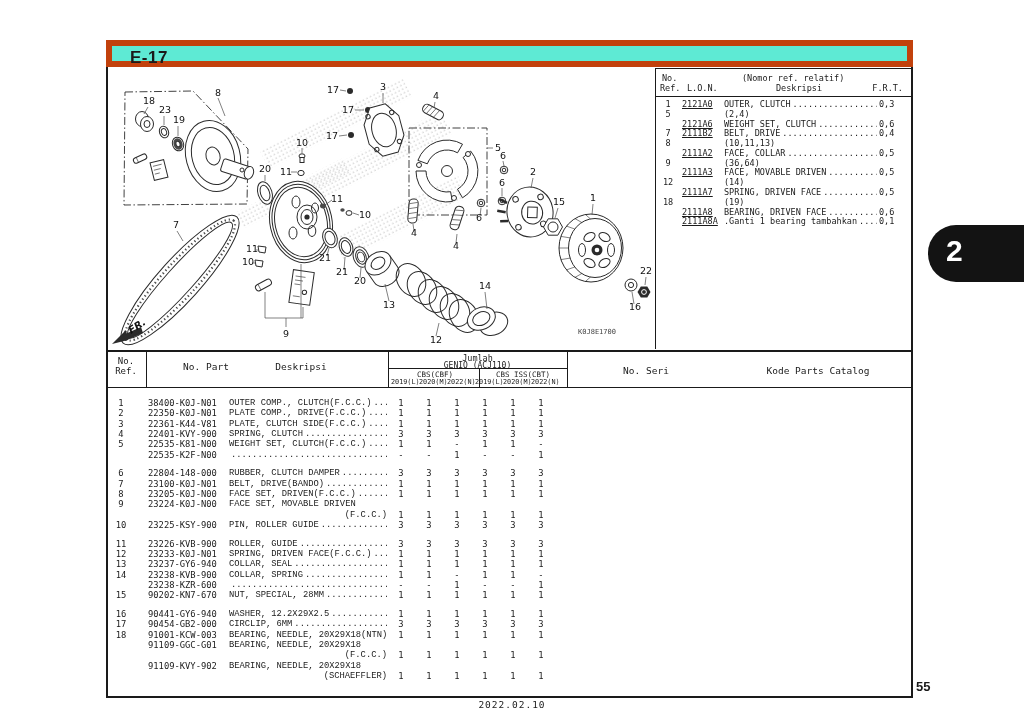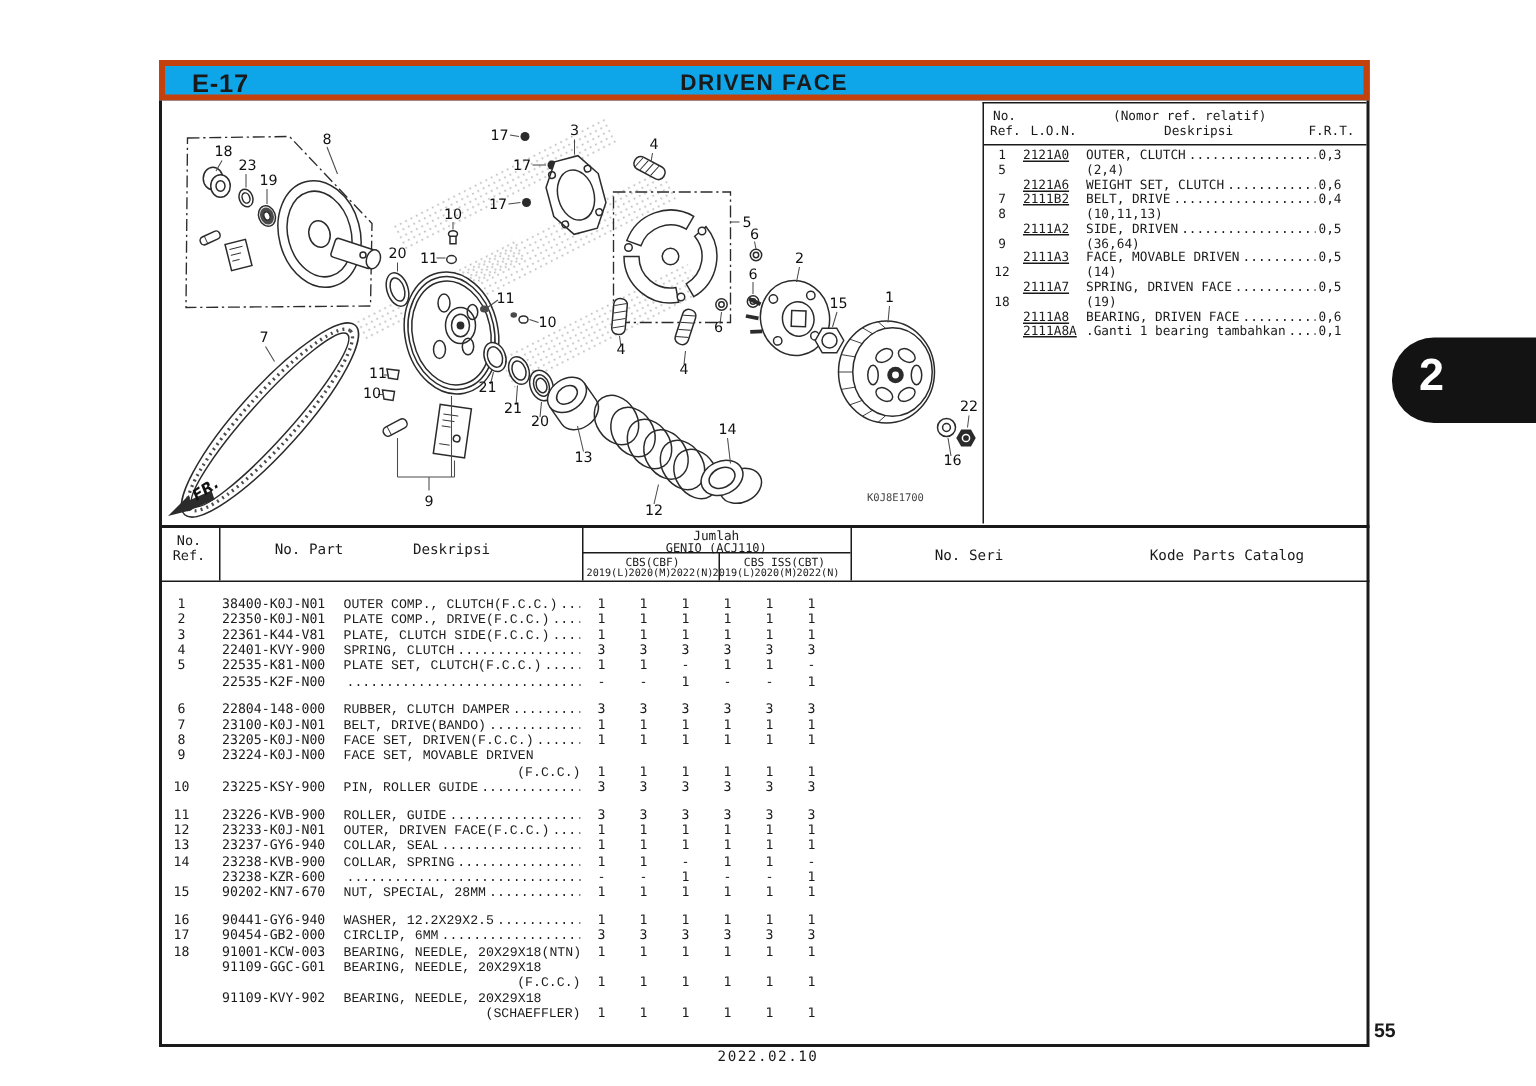--- a/index.html
+++ b/index.html
@@ -1,21 +1,21 @@
 <!DOCTYPE html>
 <html><head>
 <meta charset="utf-8">
 <style>
   html,body{margin:0;padding:0;}
   body{width:1024px;height:724px;background:#ffffff;position:relative;
        font-family:"DejaVu Sans",sans-serif;color:#1a1a1a;overflow:hidden;}
   #page-frame{position:absolute;left:106px;top:40px;width:807px;height:658px;
               border:2px solid #1a1a1a;box-sizing:border-box;}
   #header-bar{position:absolute;left:106px;top:40px;width:807px;height:27px;
-              border:4px solid #c2410c;box-sizing:border-box;background:#0ea5e9;}
+              border:6px solid #c2410c;box-sizing:border-box;background:#5eead4;}
   #section-code{position:absolute;left:18px;top:2px;font-size:17px;font-weight:bold;
                 font-family:"Liberation Sans",sans-serif;letter-spacing:.5px;}
   #page-title{position:absolute;left:0;right:0;top:3px;text-align:center;font-size:15px;
               font-weight:bold;font-family:"Liberation Sans",sans-serif;letter-spacing:1px;}
   
   #ref-table{position:absolute;left:655px;top:68px;width:256px;height:281px;
              border-left:1.5px solid #1a1a1a;border-top:1.5px solid #1a1a1a;
              box-sizing:border-box;font-family:"DejaVu Sans Mono",monospace;font-size:8.5px;}
   #ref-table .hd{position:absolute;white-space:nowrap;}
   #ref-head-line{position:absolute;left:0;right:0;top:27px;border-top:1.2px solid #1a1a1a;}
@@ -68,21 +68,20 @@
   .fr-txt{font-size:10px;font-weight:bold;font-style:italic;fill:#111;
           font-family:"DejaVu Sans",sans-serif;}
 </style>
 </head>
 <body>
 
 <div id="page-frame"></div>
 
 <div id="header-bar">
   <div id="section-code">E-17</div>
-  <div id="page-title">DRIVEN FACE</div>
 </div>
 
 <svg id="diagram" width="548" height="284" viewBox="0 0 548 284">
   <defs>
     <pattern id="stip" width="4" height="4" patternUnits="userSpaceOnUse">
       <circle cx="1.2" cy="1.2" r="0.65" fill="#b9b9b9"></circle>
     </pattern>
   </defs>
 
   <g>
@@ -466,21 +465,21 @@
         <span class="rr-frt">0,4</span>
       </div>
       <div class="ref-row">
         <span class="rr-ref">8</span>
         <span class="rr-lon"></span>
         <span class="rr-desc">(10,11,13)</span>
       </div>
       <div class="ref-row">
         <span class="rr-ref"></span>
         <span class="rr-lon">2111A2</span>
-        <span class="rr-desc">SIDE, DRIVEN</span>
+        <span class="rr-desc">FACE, COLLAR</span>
         <span class="rr-dots">................................................................................</span>
         <span class="rr-frt">0,5</span>
       </div>
       <div class="ref-row">
         <span class="rr-ref">9</span>
         <span class="rr-lon"></span>
         <span class="rr-desc">(36,64)</span>
       </div>
       <div class="ref-row">
         <span class="rr-ref"></span>
@@ -604,21 +603,21 @@
         <span class="pr-q">3</span>
         <span class="pr-q">3</span>
         <span class="pr-q">3</span>
         <span class="pr-q">3</span>
         <span class="pr-q">3</span>
       </div>
       <div class="p-row">
         <span class="pr-ref">5</span>
         <span class="pr-part">22535-K81-N00</span>
         <span class="pr-desc">
-          <span class="pd-text">PLATE SET, CLUTCH(F.C.C.)</span>
+          <span class="pd-text">WEIGHT SET, CLUTCH(F.C.C.)</span>
           <span class="pd-dots">..........................................................................................</span>
         </span>
         <span class="pr-q">1</span>
         <span class="pr-q">1</span>
         <span class="pr-q">-</span>
         <span class="pr-q">1</span>
         <span class="pr-q">1</span>
         <span class="pr-q">-</span>
       </div>
       <div class="p-row">
@@ -730,21 +729,21 @@
         <span class="pr-q">3</span>
         <span class="pr-q">3</span>
         <span class="pr-q">3</span>
         <span class="pr-q">3</span>
         <span class="pr-q">3</span>
       </div>
       <div class="p-row">
         <span class="pr-ref">12</span>
         <span class="pr-part">23233-K0J-N01</span>
         <span class="pr-desc">
-          <span class="pd-text">OUTER, DRIVEN FACE(F.C.C.)</span>
+          <span class="pd-text">SPRING, DRIVEN FACE(F.C.C.)</span>
           <span class="pd-dots">..........................................................................................</span>
         </span>
         <span class="pr-q">1</span>
         <span class="pr-q">1</span>
         <span class="pr-q">1</span>
         <span class="pr-q">1</span>
         <span class="pr-q">1</span>
         <span class="pr-q">1</span>
       </div>
       <div class="p-row">

